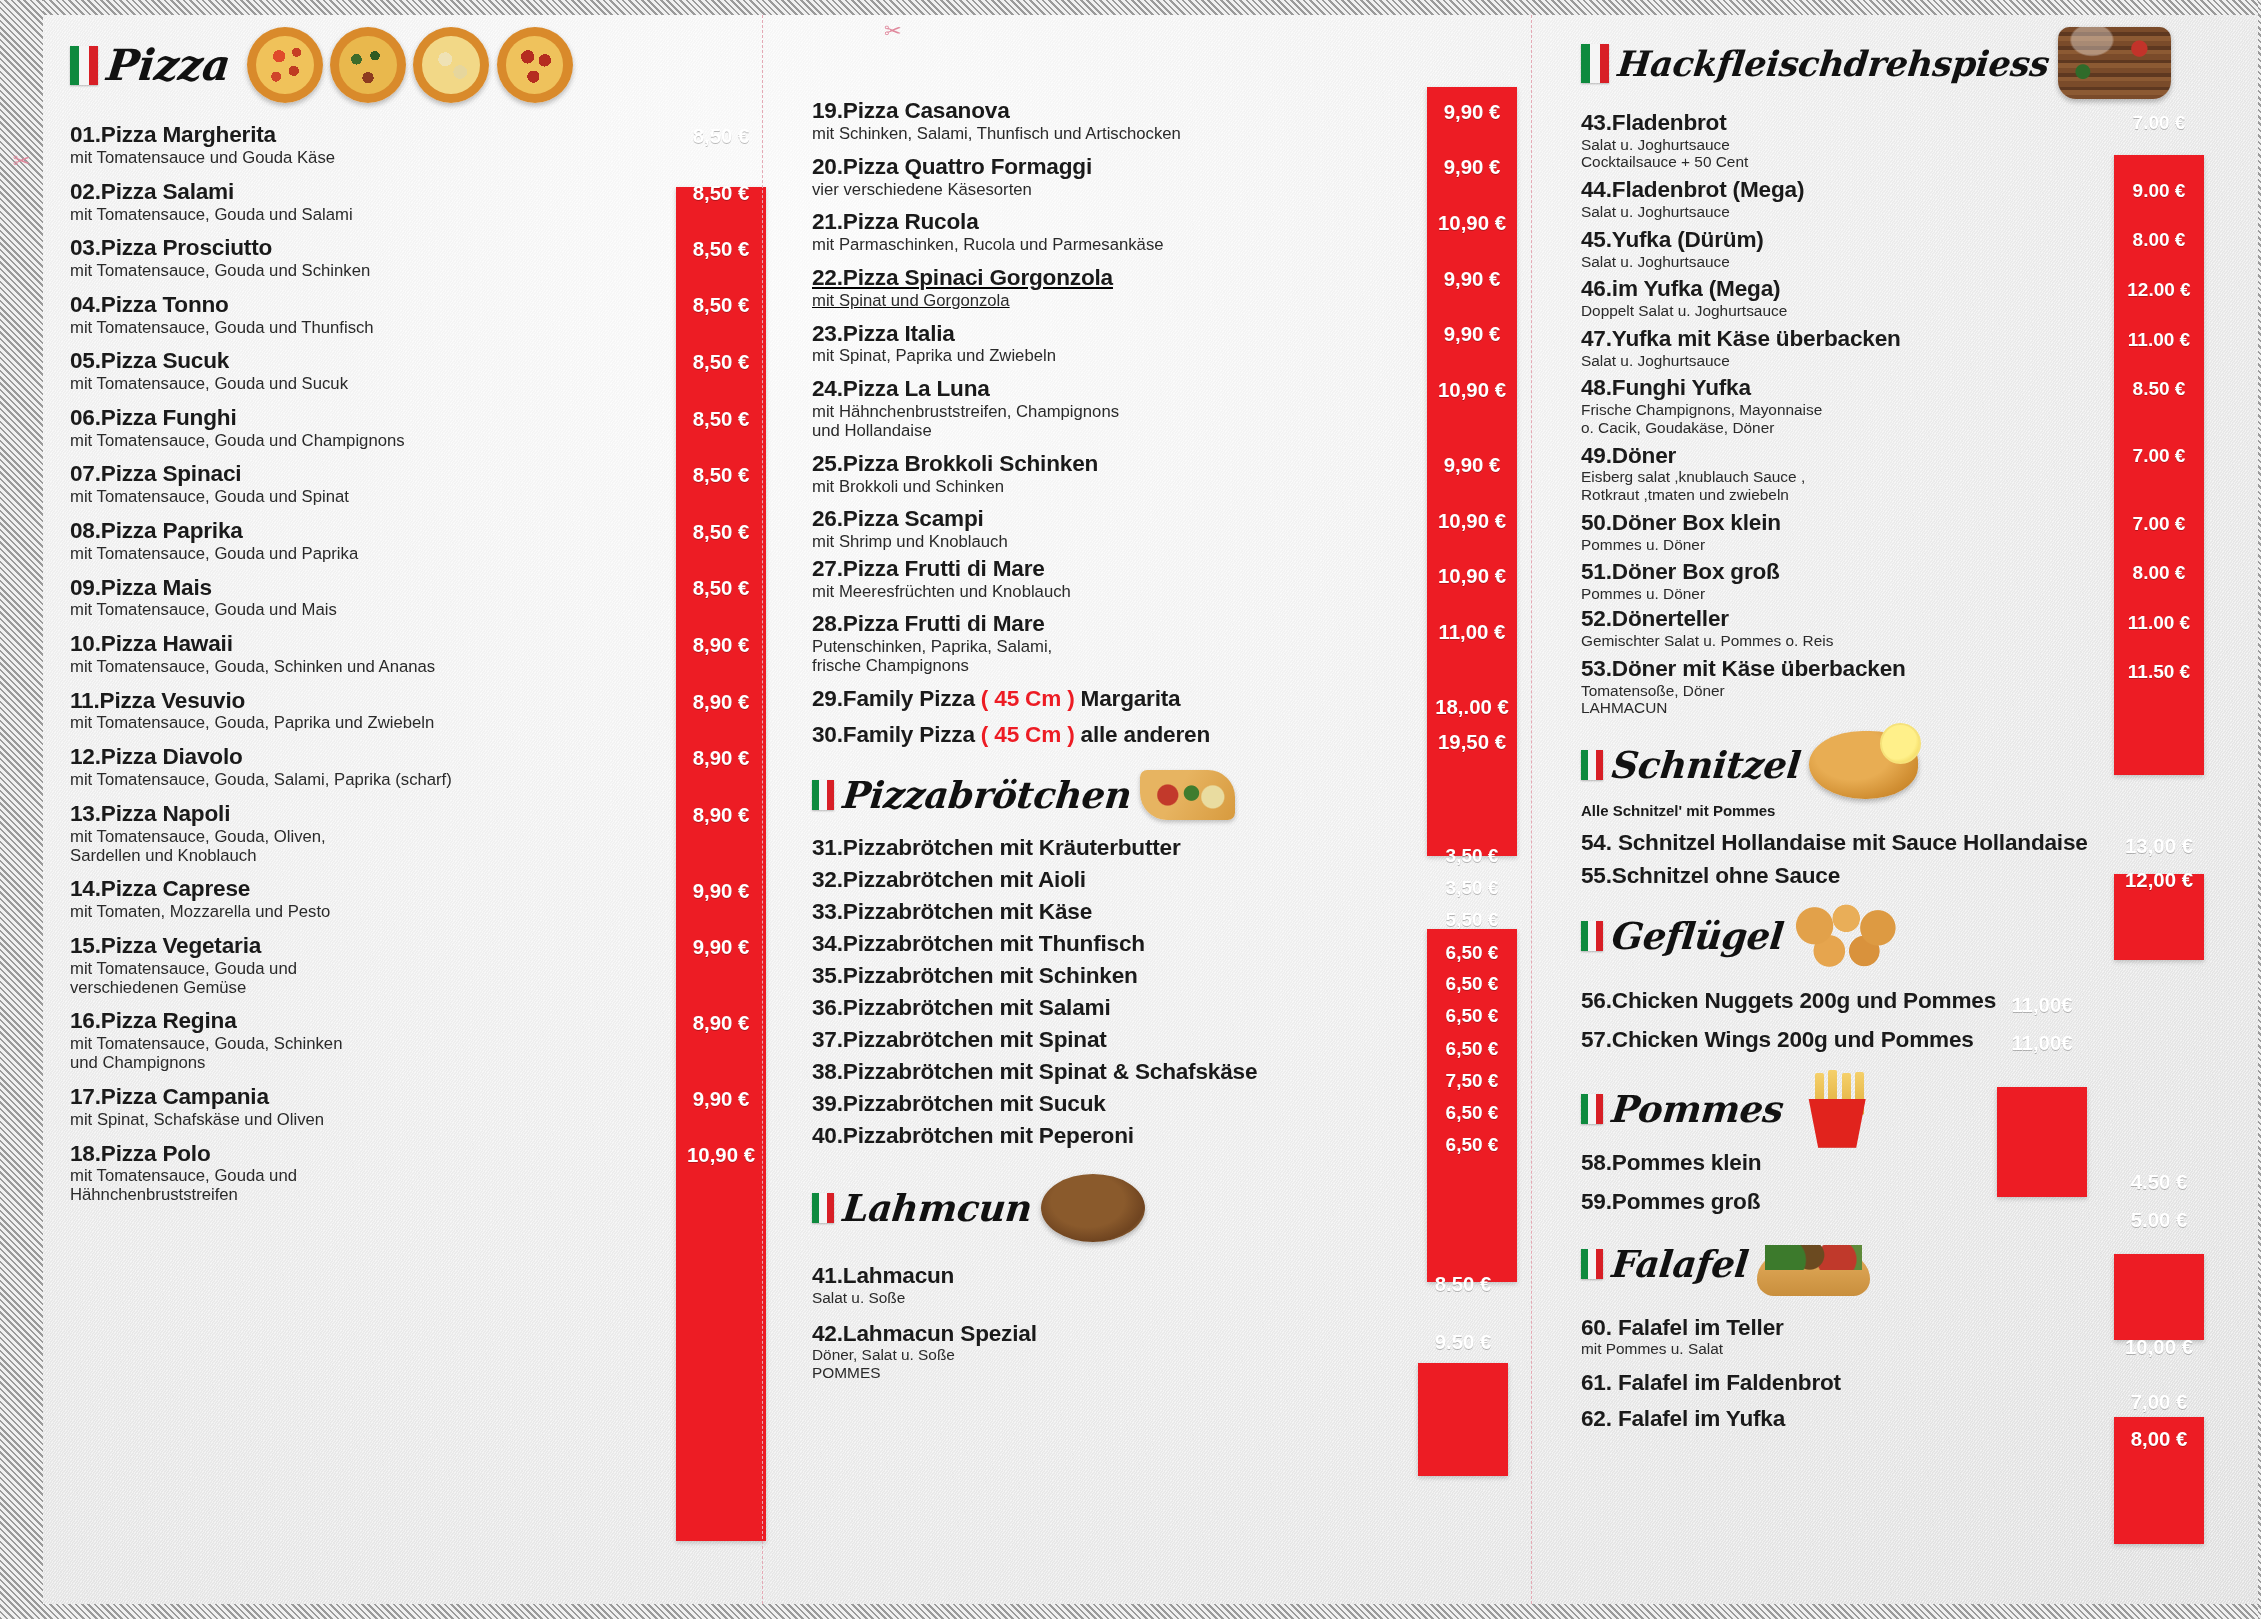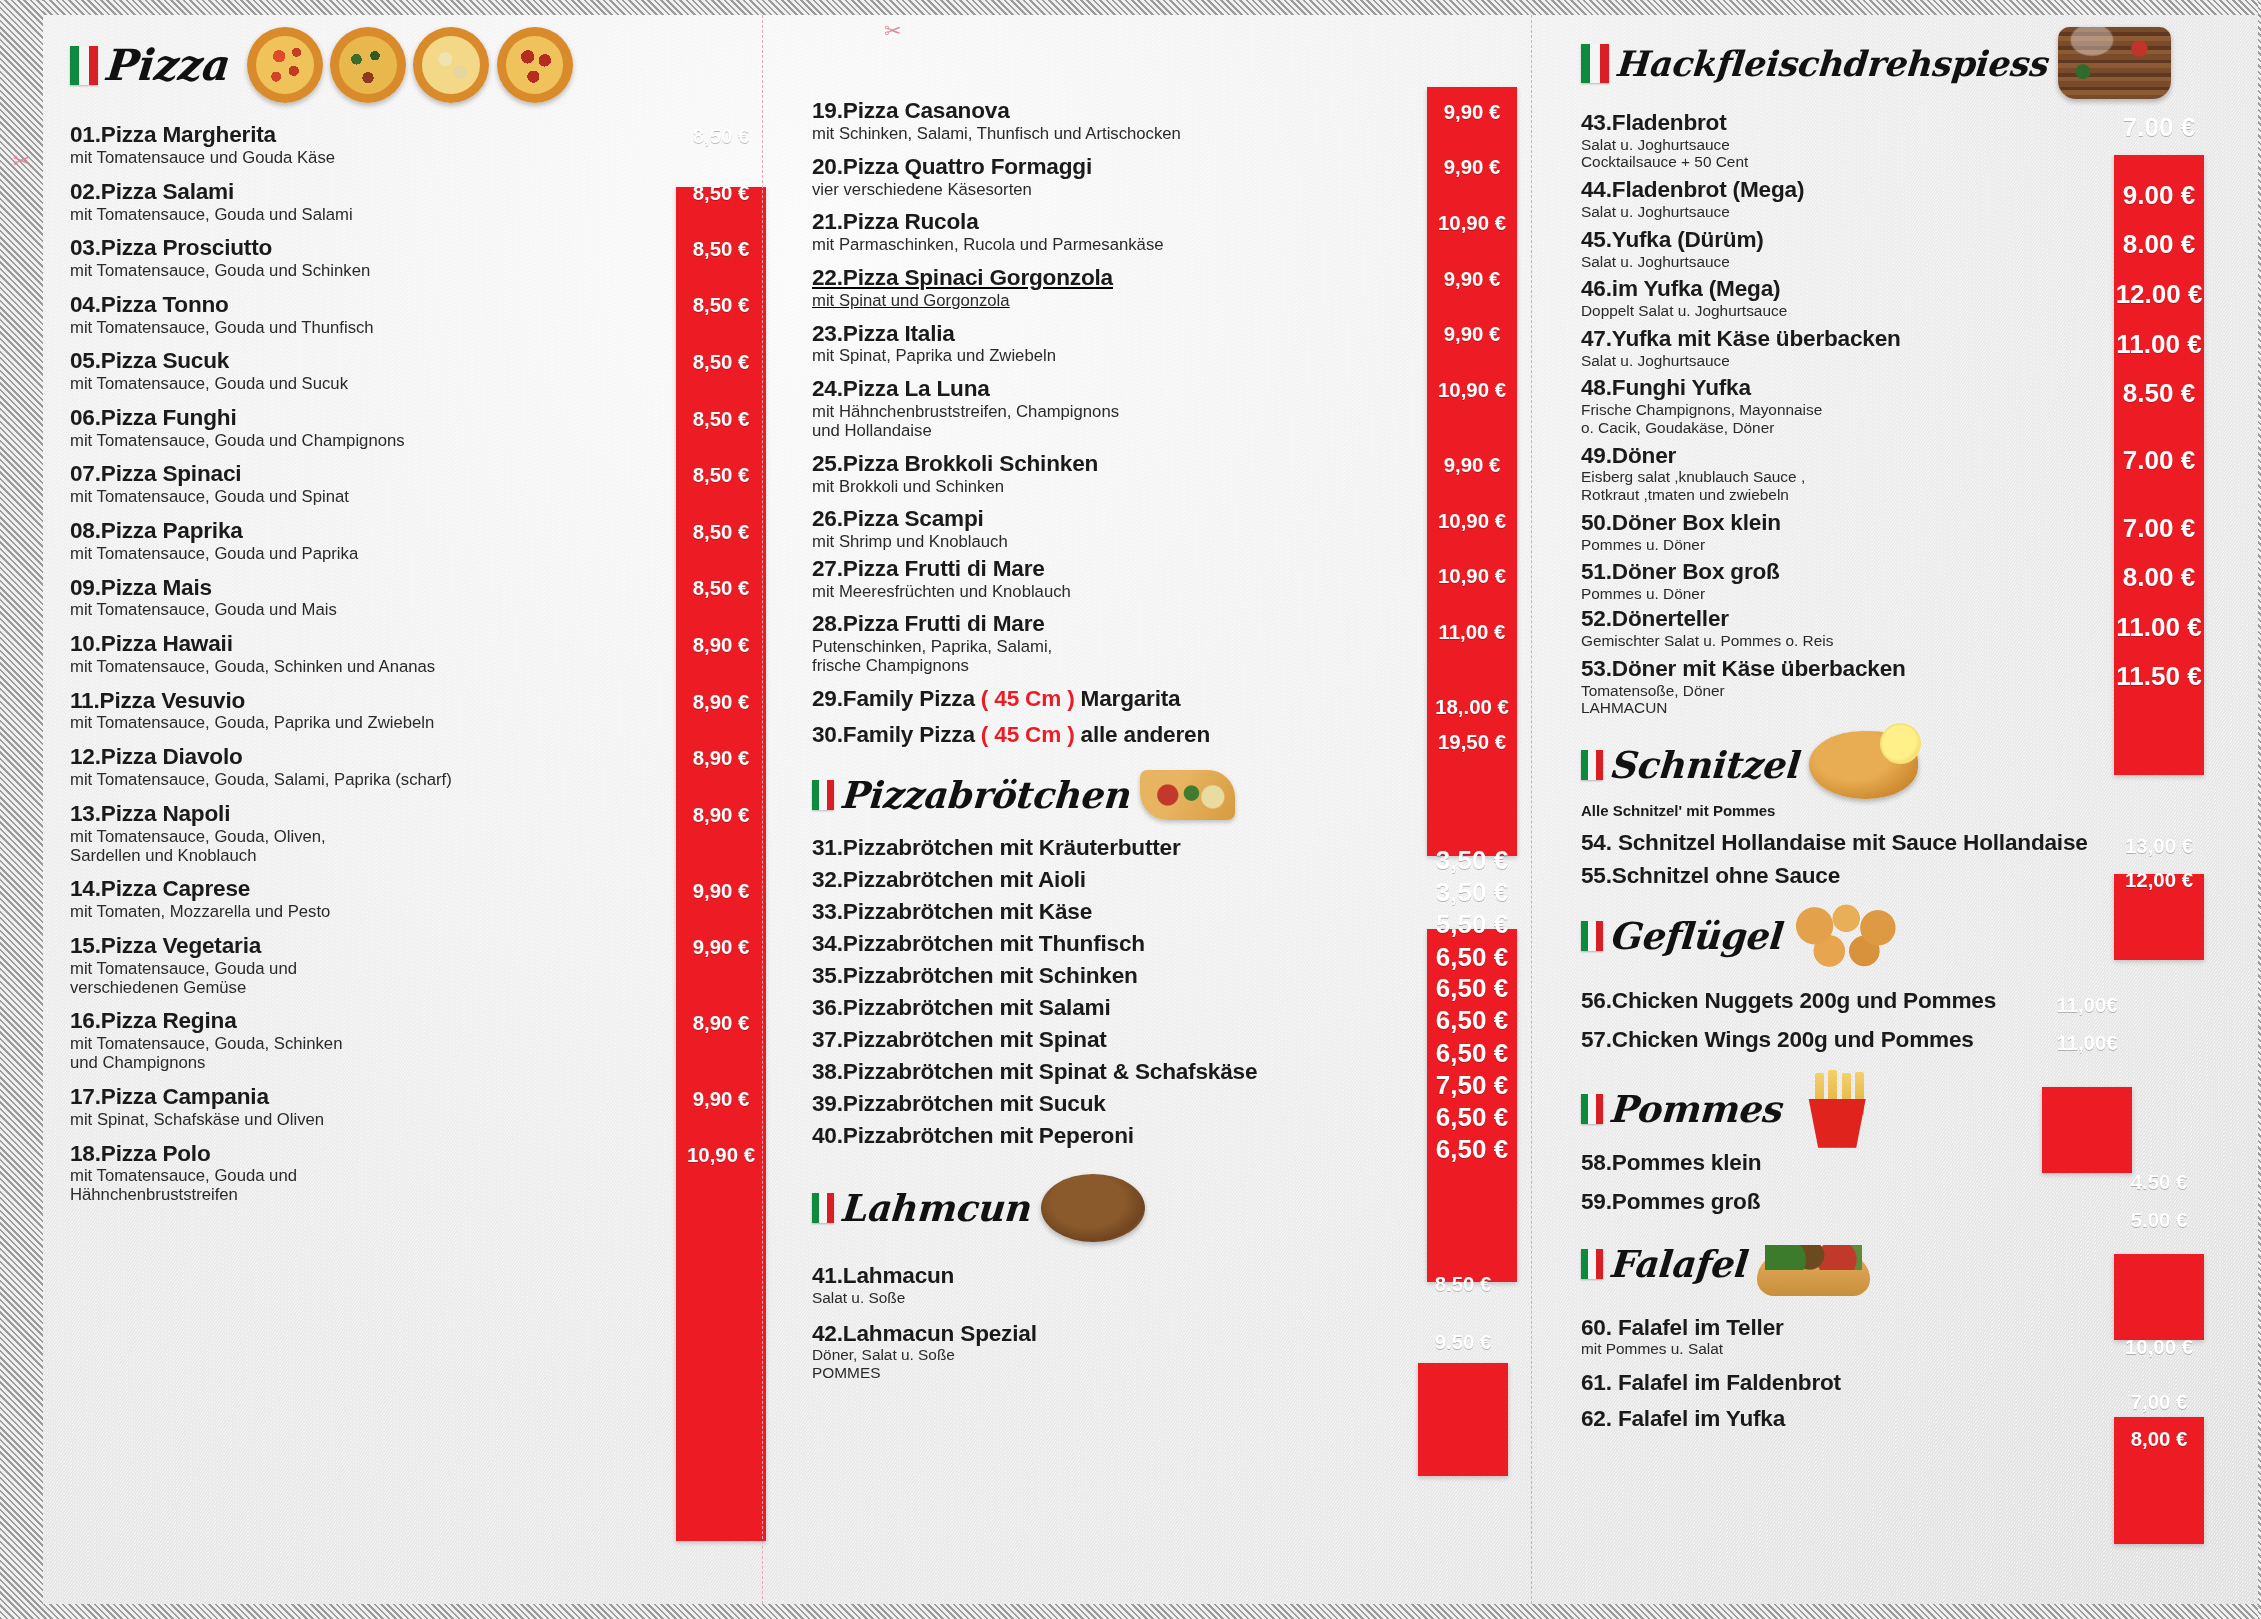--- a/index.html
+++ b/index.html
@@ -220,21 +220,21 @@
     position: absolute;
     background: #ed1c24;
     box-shadow: 0 1.8px 4.5px rgba(0,0,0,0.18);
   }
   .price {
     position: absolute;
     color: #fff; font-size: 20.4px; font-weight: 700;
     text-align: center; width: 100%;
     text-shadow: 0 0.5px 0.5px rgba(0,0,0,0.25);
   }
-  .price.sm { font-size: 26px; }
+  .price.sm { font-size: 19px; }
 
   .note { font-size: 15px; font-weight: 700; color: #1a1a1a; }
   .cm { color: #ed1c24; font-weight: 700; }
 </style>
 </head>
 <body>
 
 <div class="page">
   <div class="inner">
 
@@ -777,21 +777,21 @@
         <div class="price sm" style="top: 290px;">7.00 €</div>
         <div class="price sm" style="top: 358px;">7.00 €</div>
         <div class="price sm" style="top: 407px;">8.00 €</div>
         <div class="price sm" style="top: 457px;">11.00 €</div>
         <div class="price sm" style="top: 506px;">11.50 €</div>
       </div>
     <div class="pricebar" id="bar-schnitzel" style="left:2071px; top:859px; width:90px; height:86px;">
         <div class="price" style="top: -39px;">13,00 €</div>
         <div class="price" style="top: -5.8px;">12,00 €</div>
       </div>
-    <div class="pricebar" id="bar-gefluegel" style="left:1999px; top:1072px; width:90px; height:86px;">
+    <div class="pricebar" id="bar-gefluegel" style="left:1954px; top:1072px; width:90px; height:110px;">
         <div class="price" style="top: -93px;">11,00€</div>
         <div class="price" style="top: -55px;">11,00€</div>
       </div>
     <div class="pricebar" id="bar-pommes" style="left:2071px; top:1239px; width:90px; height:86px;">
         <div class="price" style="top: -83px;">4.50 €</div>
         <div class="price" style="top: -45px;">5.00 €</div>
       </div>
     <div class="pricebar" id="bar-falafel" style="left:2071px; top:1402px; width:90px; height:127px;">
         <div class="price" style="top: -81px;">10,00 €</div>
         <div class="price" style="top: -26px;">7,00 €</div>

